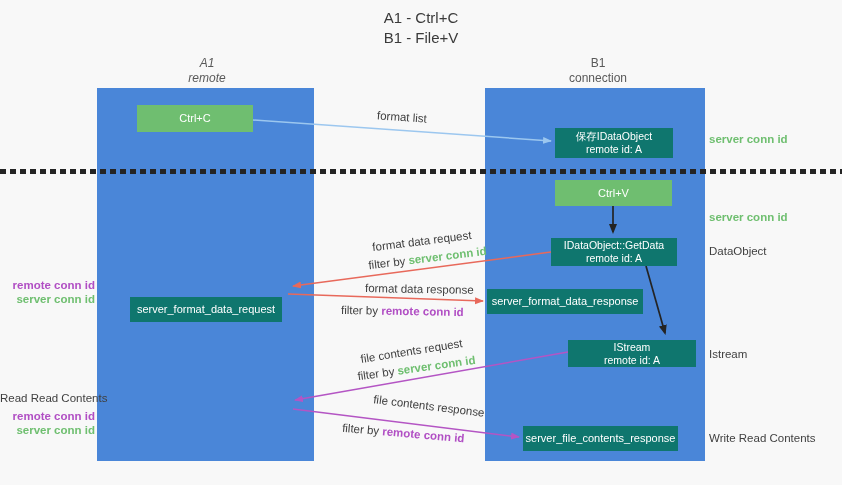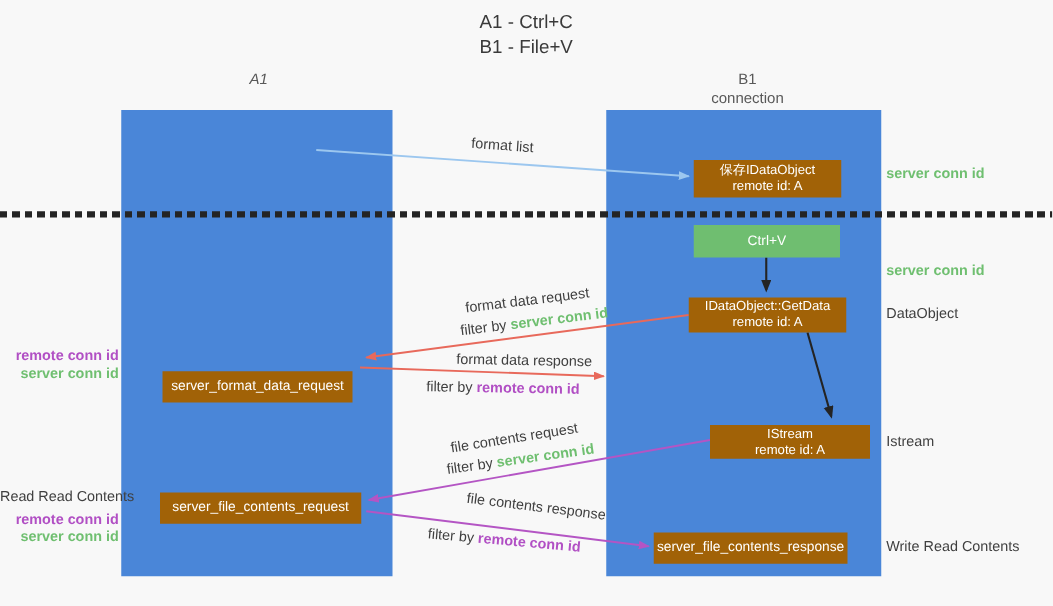--- a/index.html
+++ b/index.html
@@ -20,21 +20,21 @@
 
   .dotline{position:absolute;left:0;top:169px;width:842px;height:5px;
            background:repeating-linear-gradient(90deg,#242424 0 6px,transparent 6px 10px);}
 
   svg.arrows{position:absolute;left:0;top:0;z-index:3;}
 
   .node{position:absolute;z-index:4;display:flex;flex-direction:column;align-items:center;
         justify-content:center;color:#fff;text-align:center;font-size:11px;line-height:13px;}
   .node.small{font-size:10.5px;}
   .green{background:#6fbe70;}
-  .orange{background:#a16207;text-align:right;}
+  .orange{background:#0f766e;text-align:right;}
 
   .n-ctrlc{left:137px;top:105px;width:116px;height:27px;}
   .n-save{left:555px;top:128px;width:118px;height:30px;}
   .n-ctrlv{left:555px;top:180px;width:117px;height:26px;}
   .n-getdata{left:551px;top:238px;width:126px;height:28px;}
   .n-freq{left:130px;top:297px;width:152px;height:25px;}
   .n-fresp{left:487px;top:289px;width:156px;height:25px;}
   .n-istream{left:568px;top:340px;width:128px;height:27px;}
   .n-creq{left:128px;top:394px;width:161px;height:25px;}
   .n-cresp{left:523px;top:426px;width:155px;height:25px;}
@@ -74,20 +74,21 @@
 
 <div class="canvas">
 
   <div class="title">
     <div>A1 - Ctrl+C</div>
     <div>B1 - File+V</div>
   </div>
 
   <div class="colhead left">
     <div>A1</div>
+    <div>remote</div>
   </div>
   <div class="colhead right">
     <div>B1</div>
     <div>connection</div>
   </div>
 
   <div class="col left"></div>
   <div class="col right"></div>
 
   <div class="dotline"></div>
@@ -109,48 +110,51 @@
     </defs>
     <line x1="253" y1="120" x2="551" y2="141" stroke="#9cc7ef" stroke-width="1.5" marker-end="url(#m-blue)"></line>
     <line x1="613" y1="206" x2="613" y2="232" stroke="#242424" stroke-width="1.7" marker-end="url(#m-black)"></line>
     <line x1="646" y1="266" x2="665" y2="333" stroke="#242424" stroke-width="1.7" marker-end="url(#m-black)"></line>
     <line x1="551" y1="252" x2="293" y2="286" stroke="#e8695b" stroke-width="1.5" marker-end="url(#m-red)"></line>
     <line x1="288" y1="294" x2="483" y2="301" stroke="#e8695b" stroke-width="1.5" marker-end="url(#m-red)"></line>
     <line x1="568" y1="352" x2="295" y2="400" stroke="#b455c4" stroke-width="1.5" marker-end="url(#m-purple)"></line>
     <line x1="293" y1="409" x2="519" y2="437" stroke="#b455c4" stroke-width="1.5" marker-end="url(#m-purple)"></line>
   </svg>
 
+  <div class="node green n-ctrlc">
+    <span>Ctrl+C</span>
+  </div>
 
   <div class="node orange small n-save">
     <span>保存IDataObject</span>
     <span>remote id: A</span>
   </div>
 
   <div class="node green n-ctrlv">
     <span>Ctrl+V</span>
   </div>
 
   <div class="node orange small n-getdata">
     <span>IDataObject::GetData</span>
     <span>remote id: A</span>
   </div>
 
   <div class="node orange n-freq">
     <span>server_format_data_request</span>
   </div>
 
+  <div class="node orange n-fresp">
+    <span>server_format_data_response</span>
+  </div>
 
   <div class="node orange small n-istream">
     <span>IStream</span>
     <span>remote id: A</span>
   </div>
 
-  <div class="node orange n-creq">
-    <span>server_file_contents_request</span>
-  </div>
 
   <div class="node orange n-cresp">
     <span>server_file_contents_response</span>
   </div>
 
   <div class="rlabel green-text r-saveconn">server conn id</div>
   <div class="rlabel green-text r-servconn">server conn id</div>
   <div class="rlabel dark-text r-dataobj">DataObject</div>
   <div class="rlabel dark-text r-istream">Istream</div>
   <div class="rlabel dark-text r-write">Write Read Contents</div>

